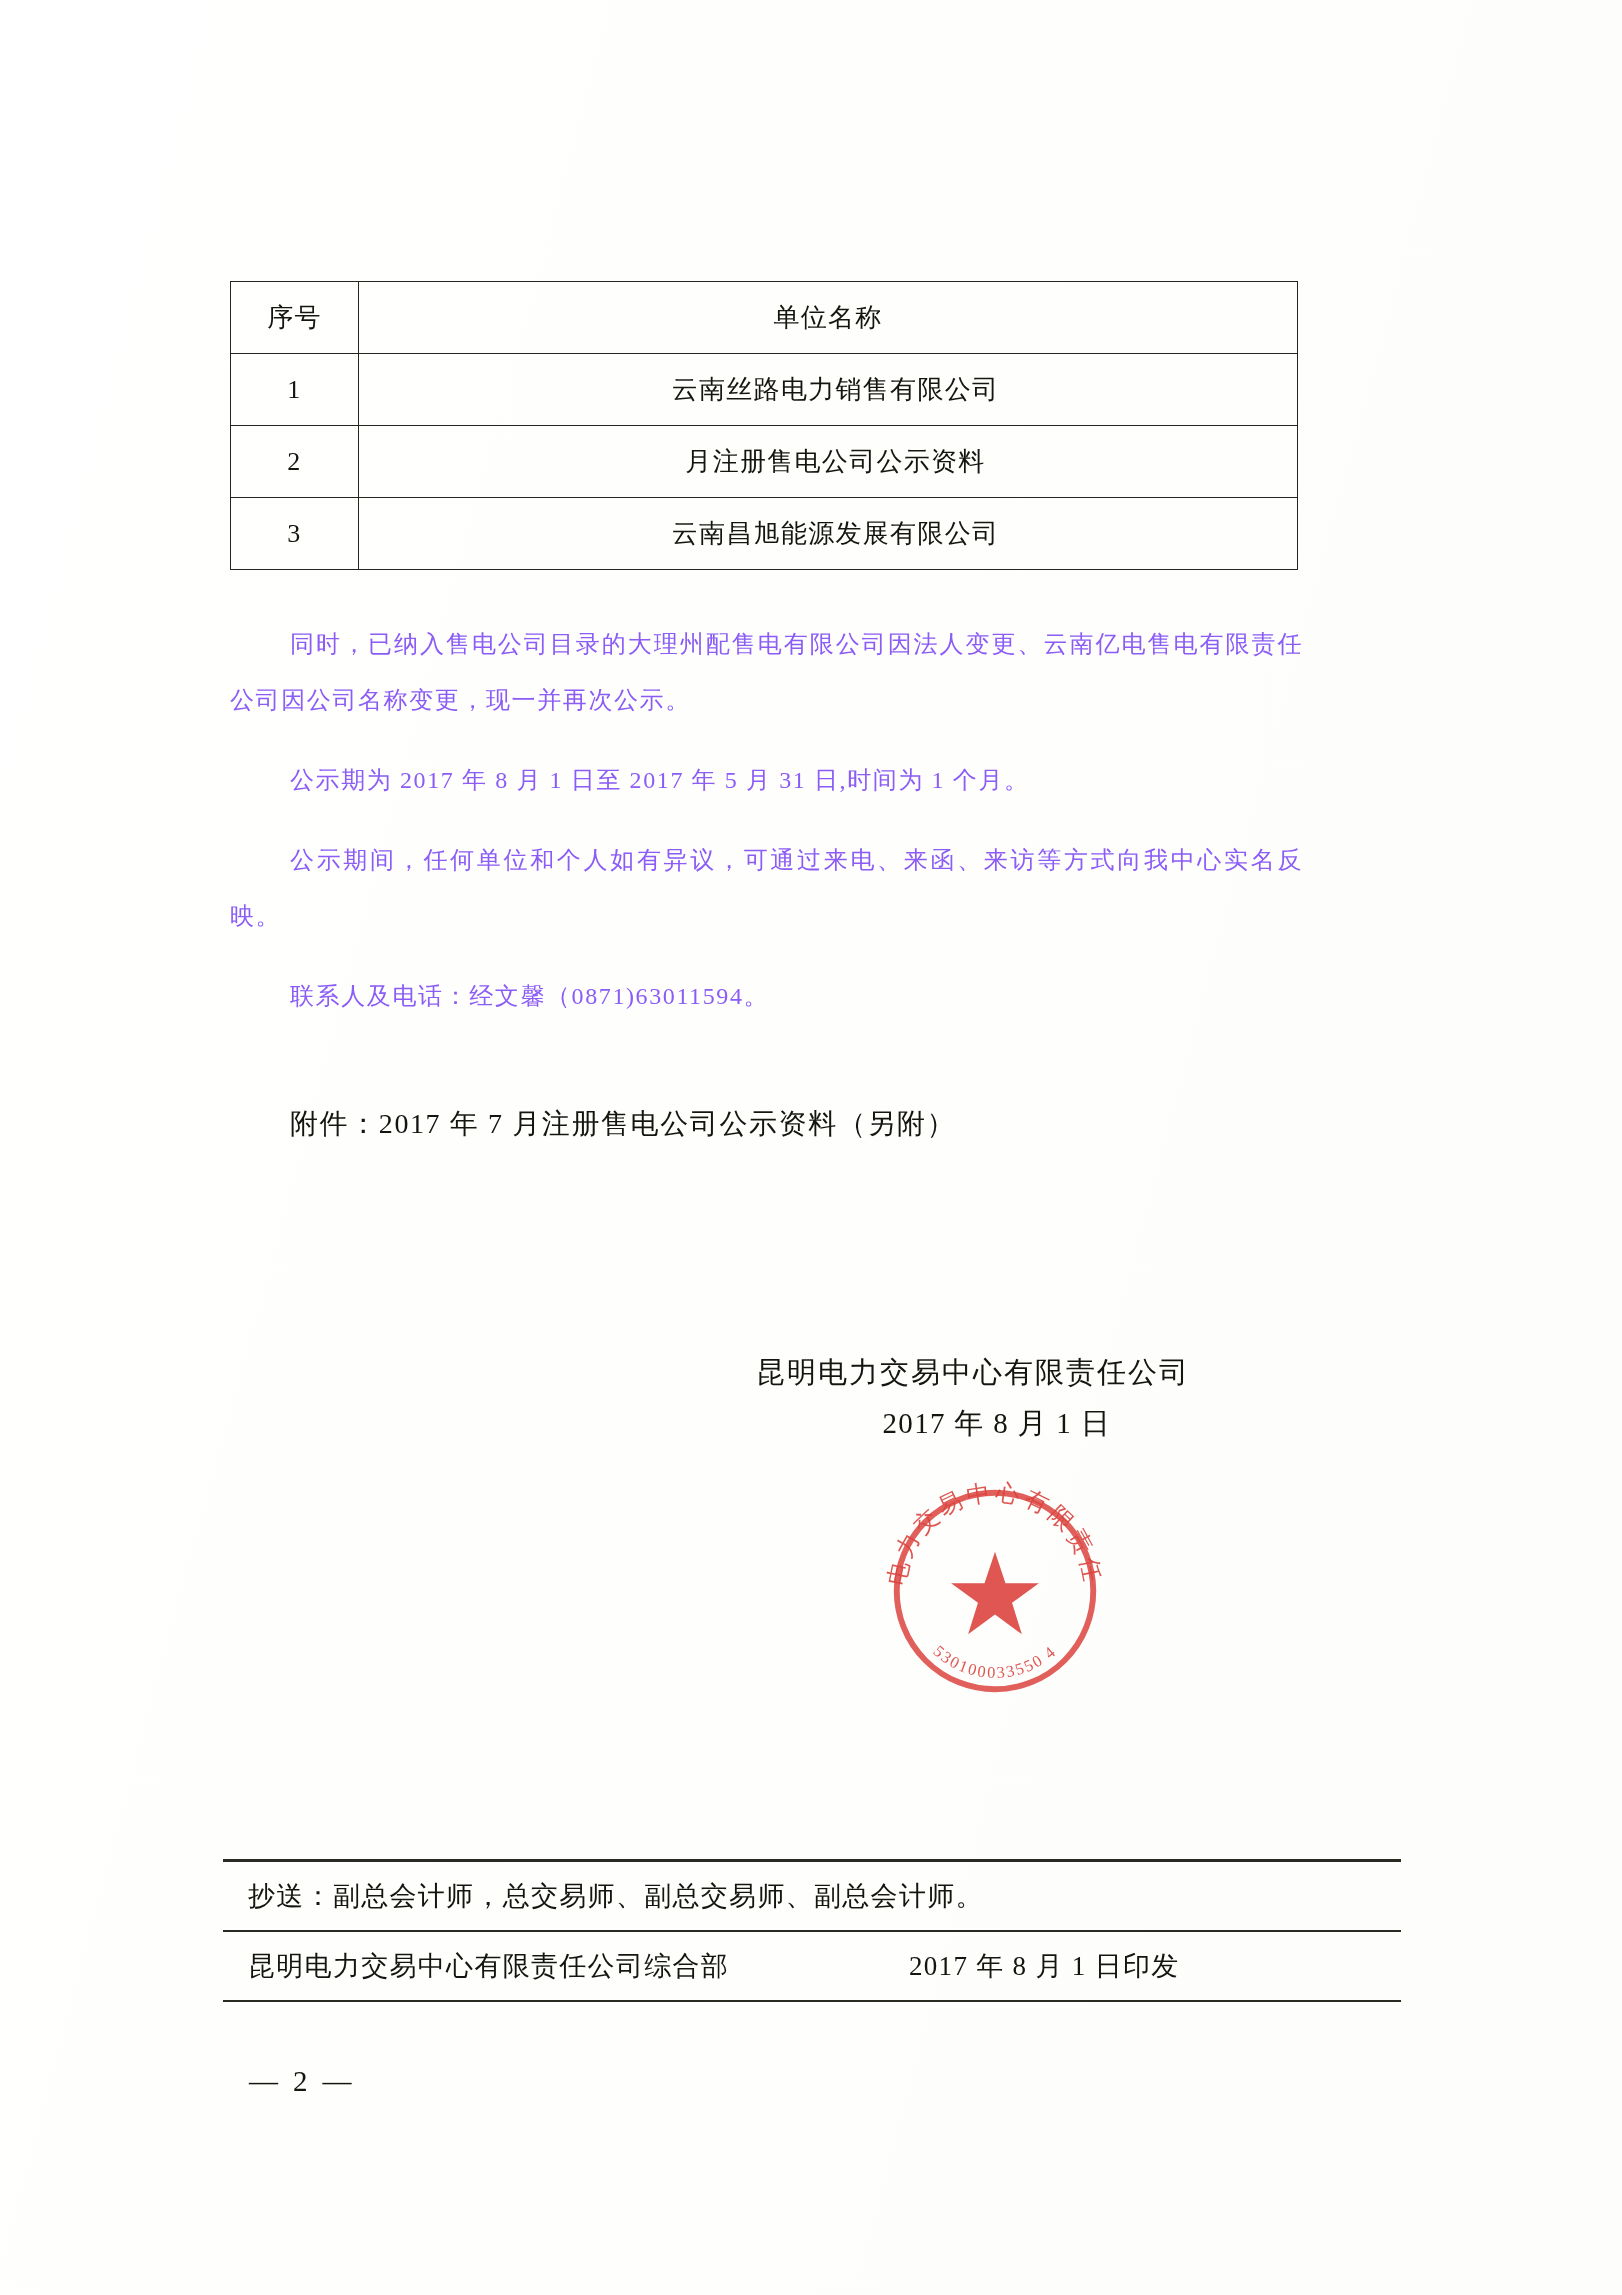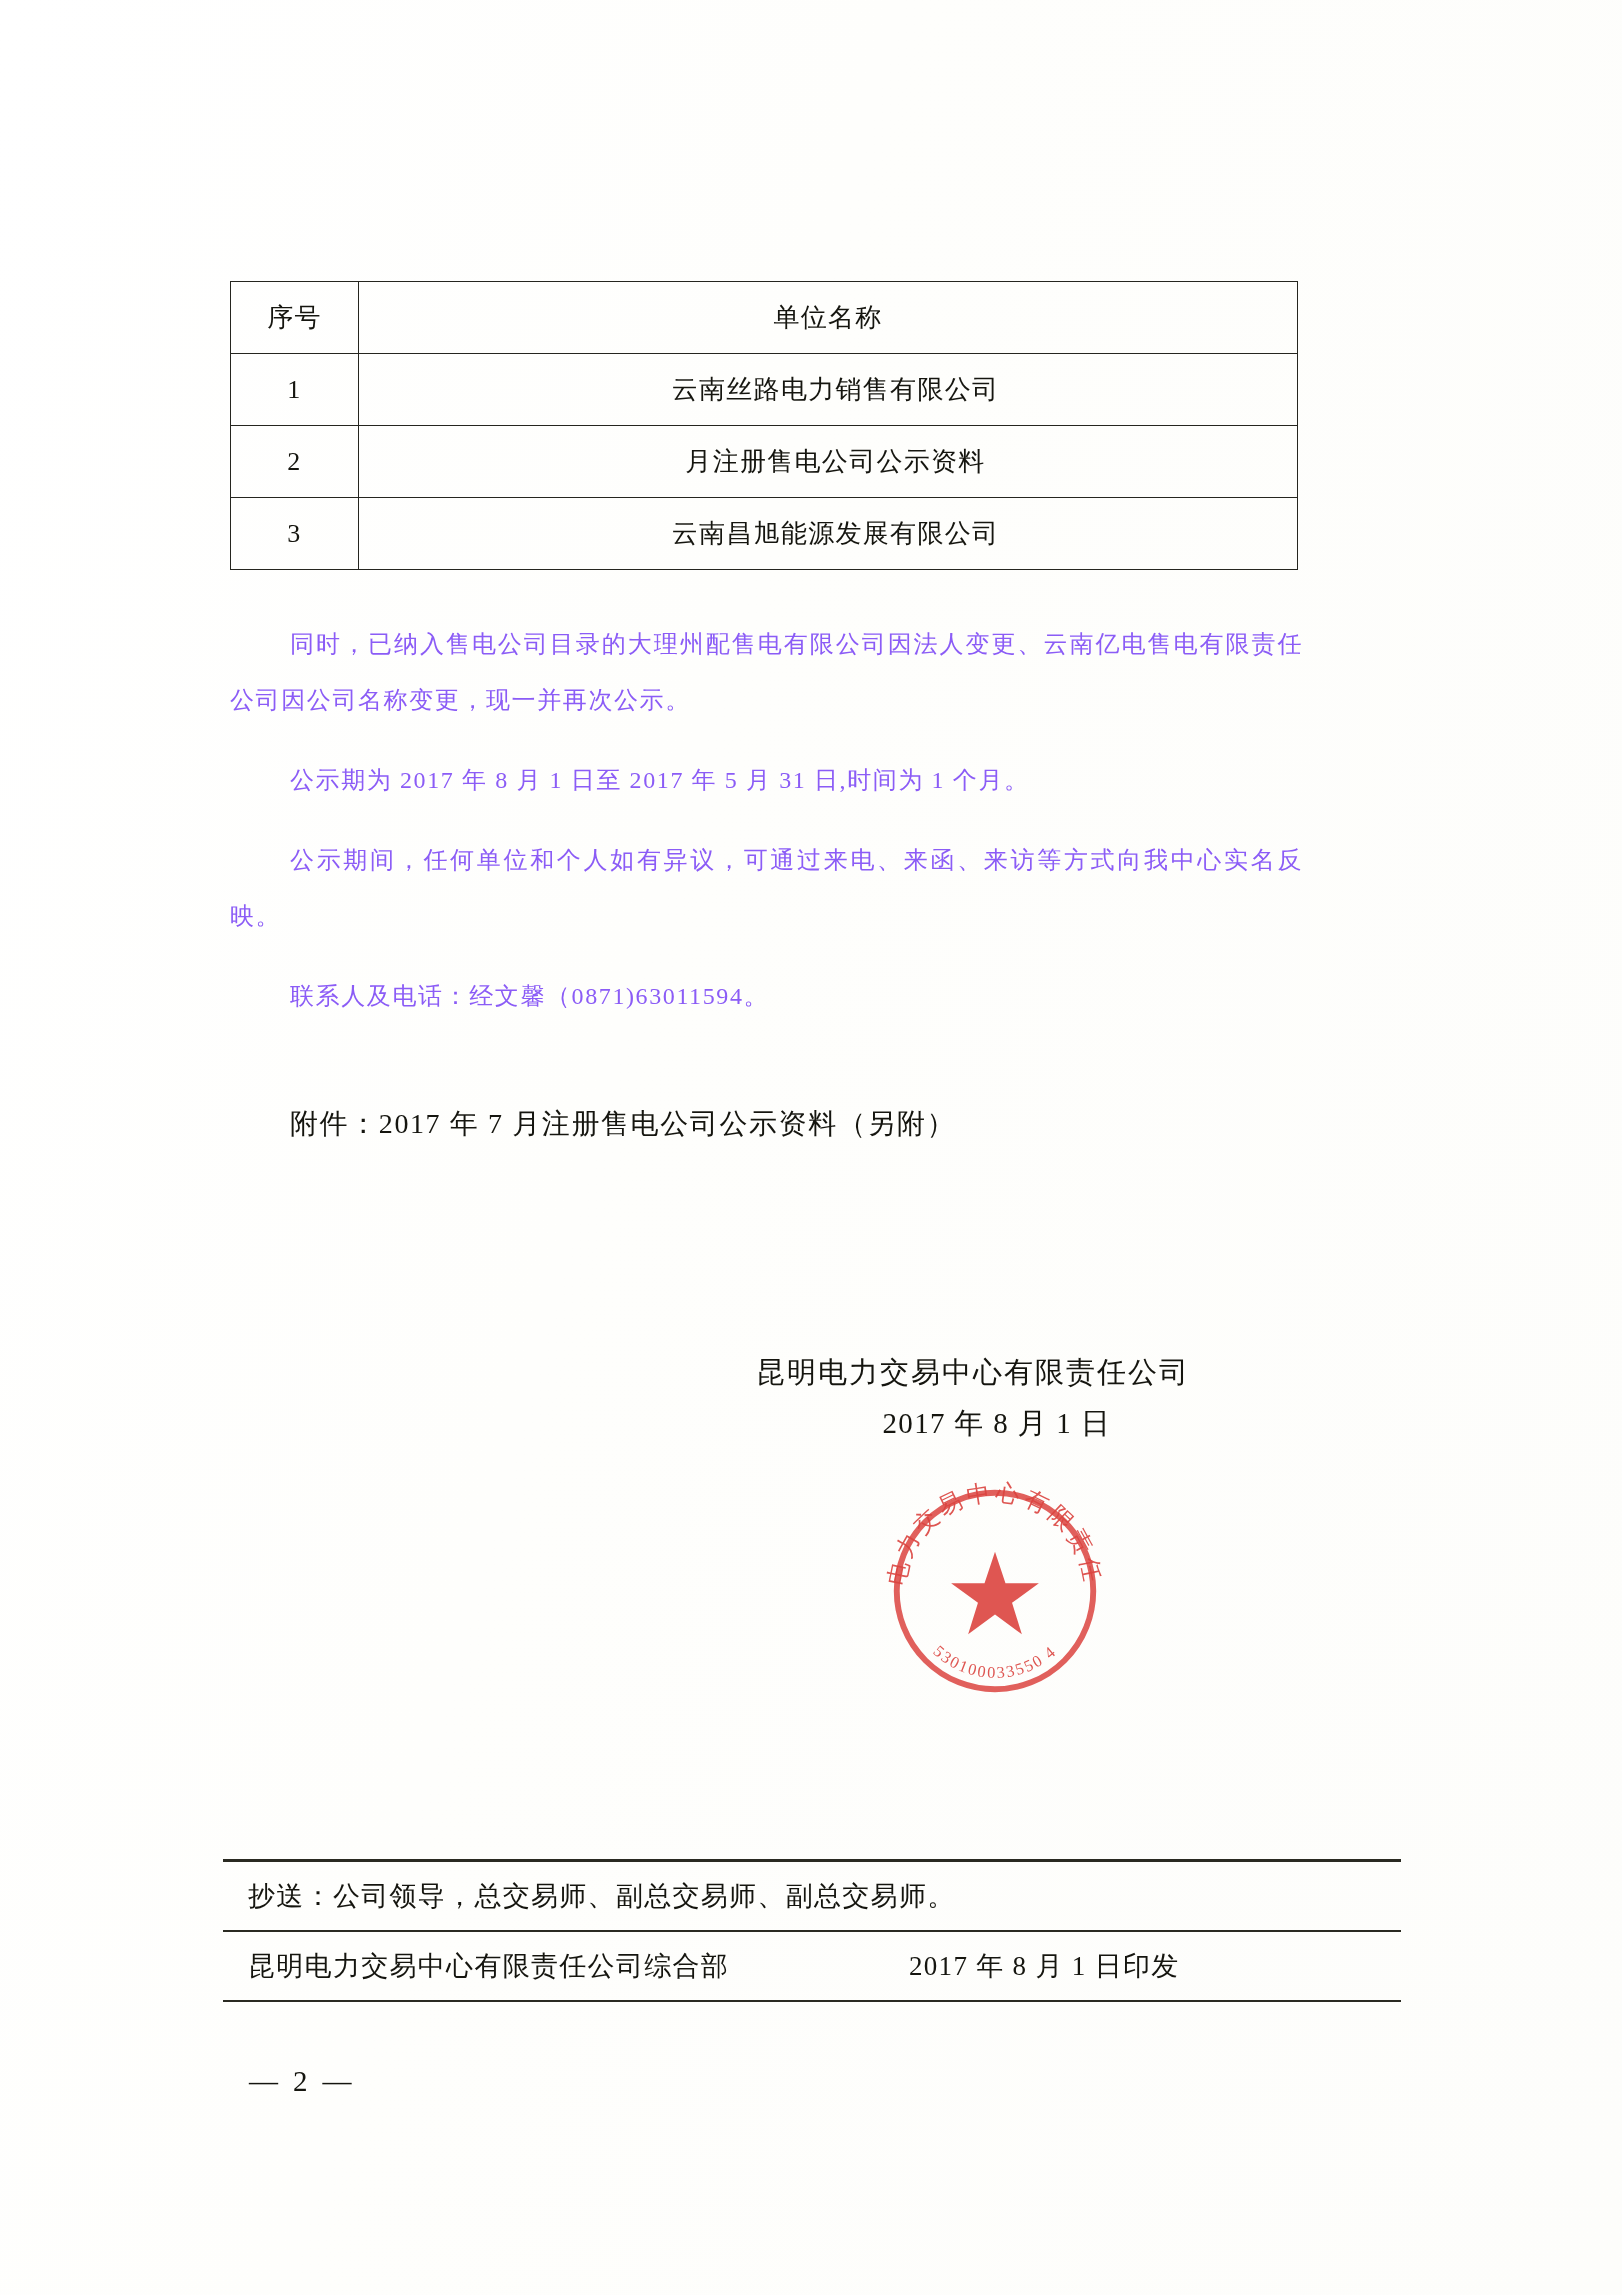--- a/index.html
+++ b/index.html
@@ -224,21 +224,21 @@
         </text>
       </g>
 
       <polygon points="200,140 216,188 267,188 226,218 241,266 200,236 159,266 174,218 133,188 184,188" fill="#d8342f" opacity="0.9"></polygon>
     </svg>
   </div>
 
   <div class="footer">
     <div class="rule"></div>
     <div class="footer-row">
-      <span>抄送：公司领导，总交易师、副总交易师、副总交易师。</span>
+      <span>抄送：副总会计师，总交易师、副总交易师、副总会计师。</span>
     </div>
     <div class="rule thin"></div>
     <div class="footer-row two">
       <span class="footer-left">昆明电力交易中心有限责任公司综合部</span>
       <span>2017 年 8 月 1 日印发</span>
     </div>
     <div class="rule thin"></div>
   </div>
 
   <div class="page-no">— 2 —</div>

